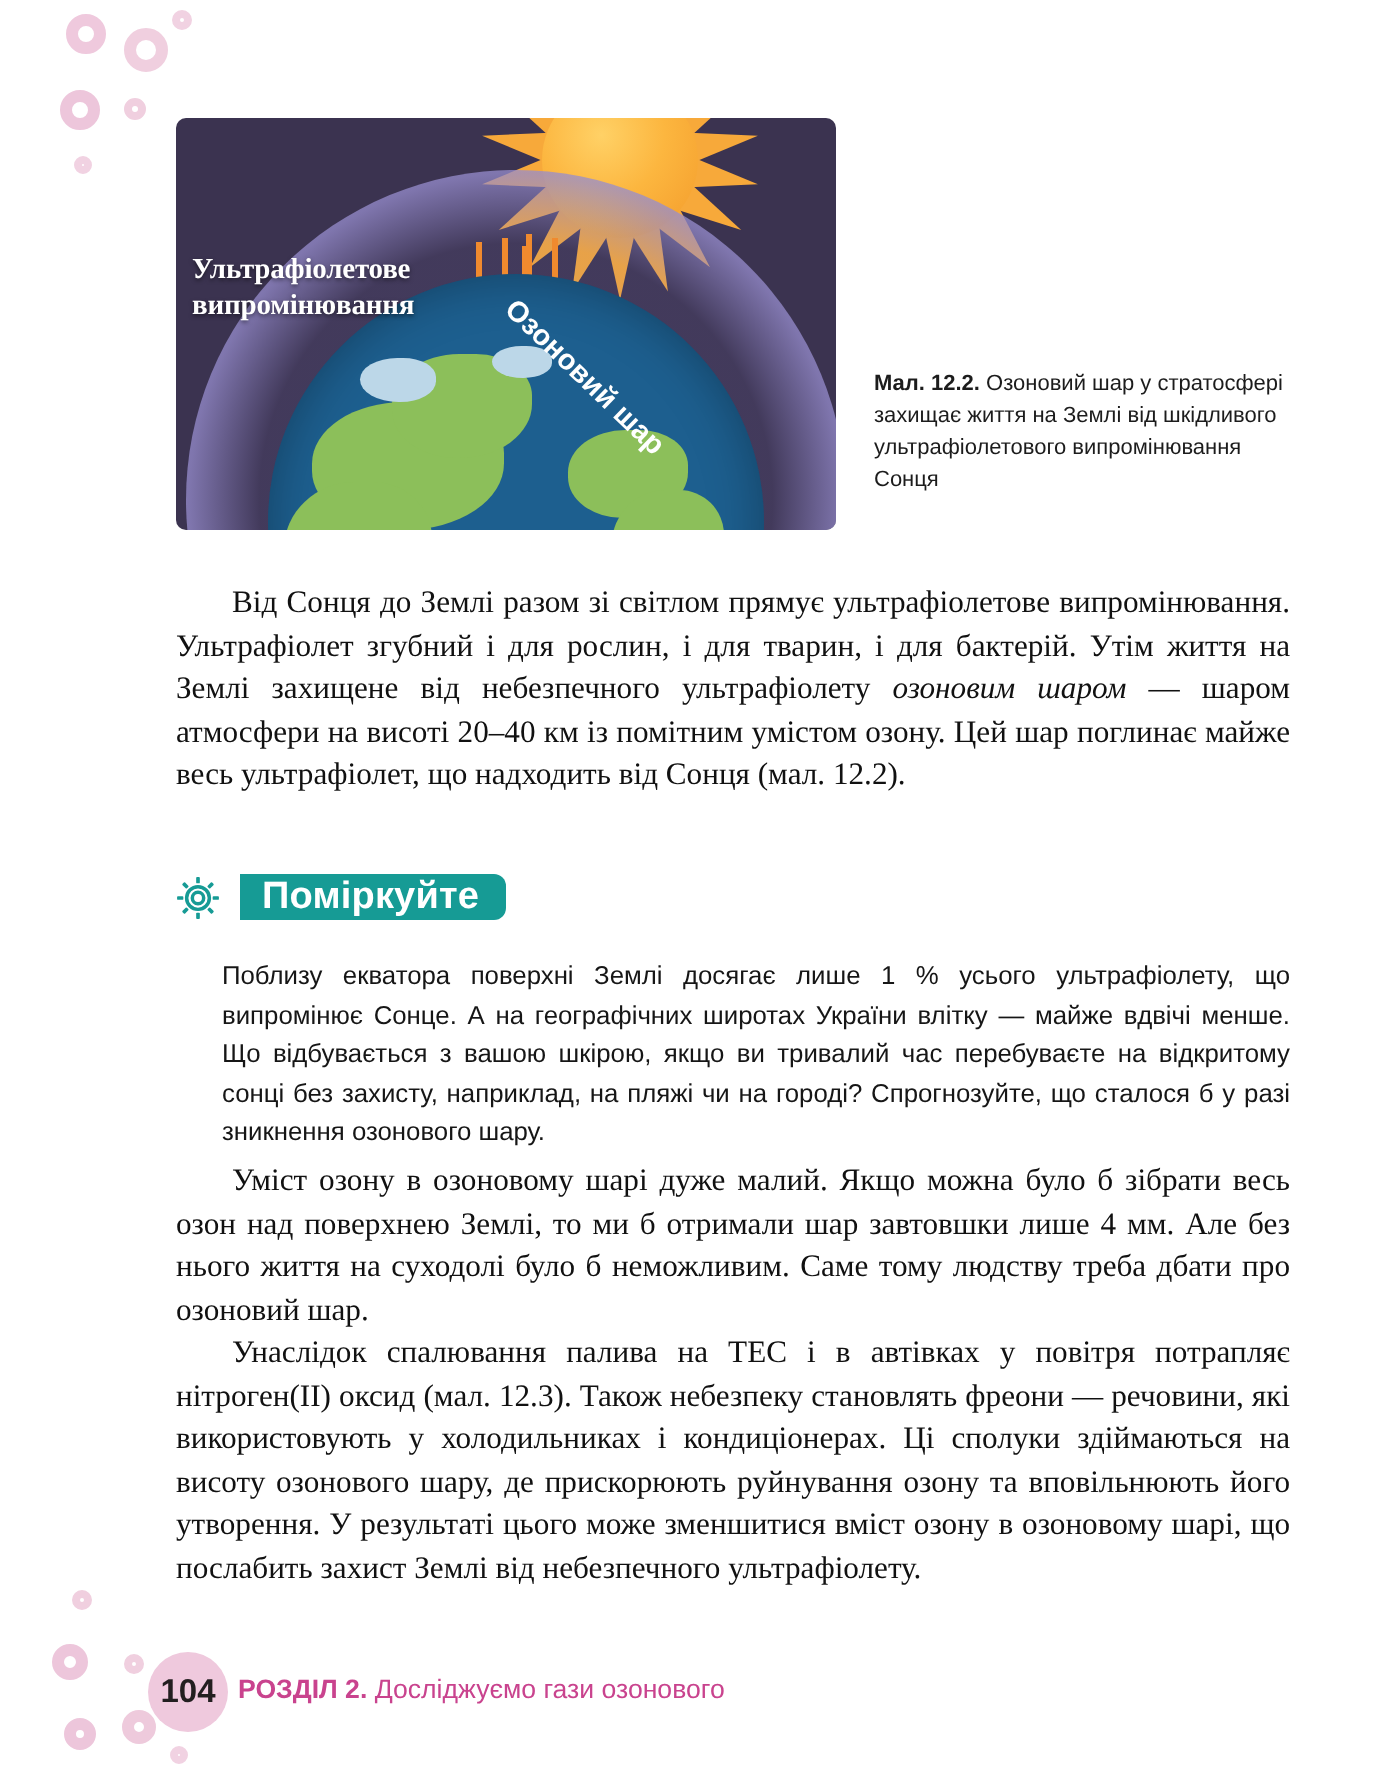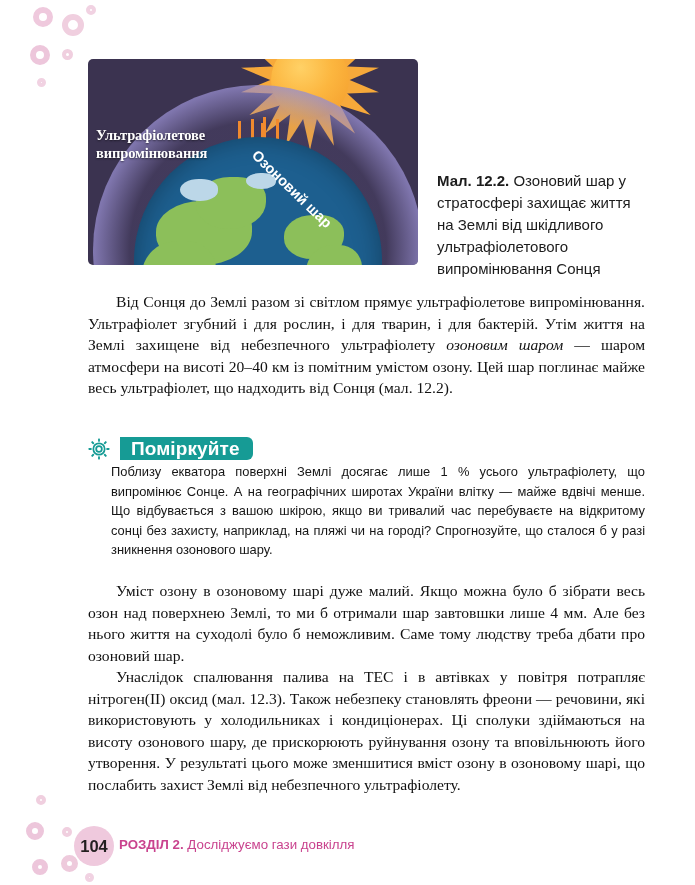--- a/index.html
+++ b/index.html
@@ -171,24 +171,24 @@
   }
   .ozone-label span {
     display: inline-block;
     transform-origin: 50% 50%;
   }
 
   
   .caption {
     position: absolute;
     left: 437px;
-    top: 170px;
+    top: 184px;
     width: 208px;
     font-family: "Liberation Sans", sans-serif;
-    font-size: 15px;
+    font-size: 11px;
     line-height: 1.47;
     color: #1c1c1c;
   }
   .caption b {
     font-weight: bold;
   }
 
   
   .body-text {
     position: absolute;
@@ -241,21 +241,21 @@
     background: #169b95;
     border-radius: 0 6px 6px 0;
     color: #ffffff;
     font-family: "Liberation Sans", sans-serif;
     font-weight: bold;
     font-size: 19px;
     line-height: 23px;
     letter-spacing: 0.1px;
   }
   .think-text {
-    margin-top: 0;
+    margin-top: 16px;
     margin-left: 23px;
     width: 534px;
     font-family: "Liberation Sans", sans-serif;
     font-size: 12.9px;
     line-height: 1.52;
     color: #161616;
     text-align: justify;
   }
 
   
@@ -415,17 +415,17 @@
   </div>
 
   <div class="body-text" id="para3">
     <p>Унаслідок спалювання палива на ТЕС і в автівках у повітря потрапляє нітроген(II) оксид (мал. 12.3). Також небезпеку становлять фреони — речовини, які використовують у холодильниках і кондиціонерах. Ці сполуки здіймаються на висоту озонового шару, де прискорюють руйнування озону та вповільнюють його утворення. У результаті цього може зменшитися вміст озону в озоновому шарі, що послабить захист Землі від небезпечного ультрафіолету.</p>
   </div>
 
   <div class="footer">
     <div class="page-number-circle"></div>
     <div class="page-number">104</div>
     <div class="footer-title">
-      <b>РОЗДІЛ 2.</b><span> Досліджуємо гази довкілля</span>
+      <b>РОЗДІЛ 2.</b><span> Досліджуємо гази озонового</span>
     </div>
   </div>
 
 </div>
 
 </body></html>

